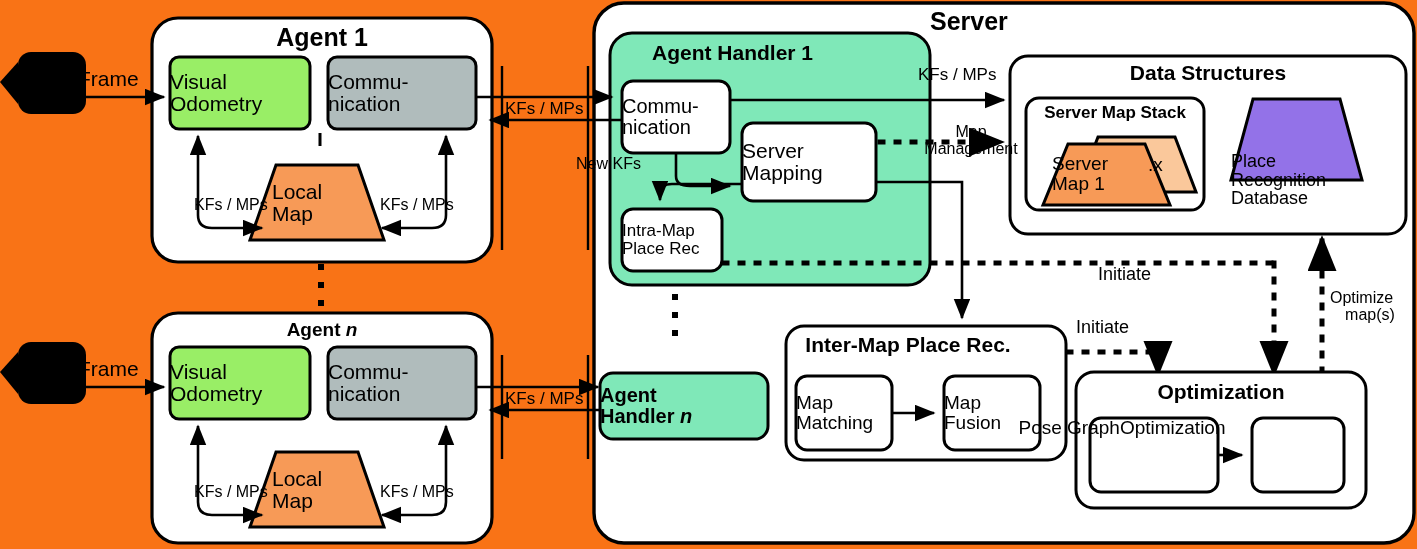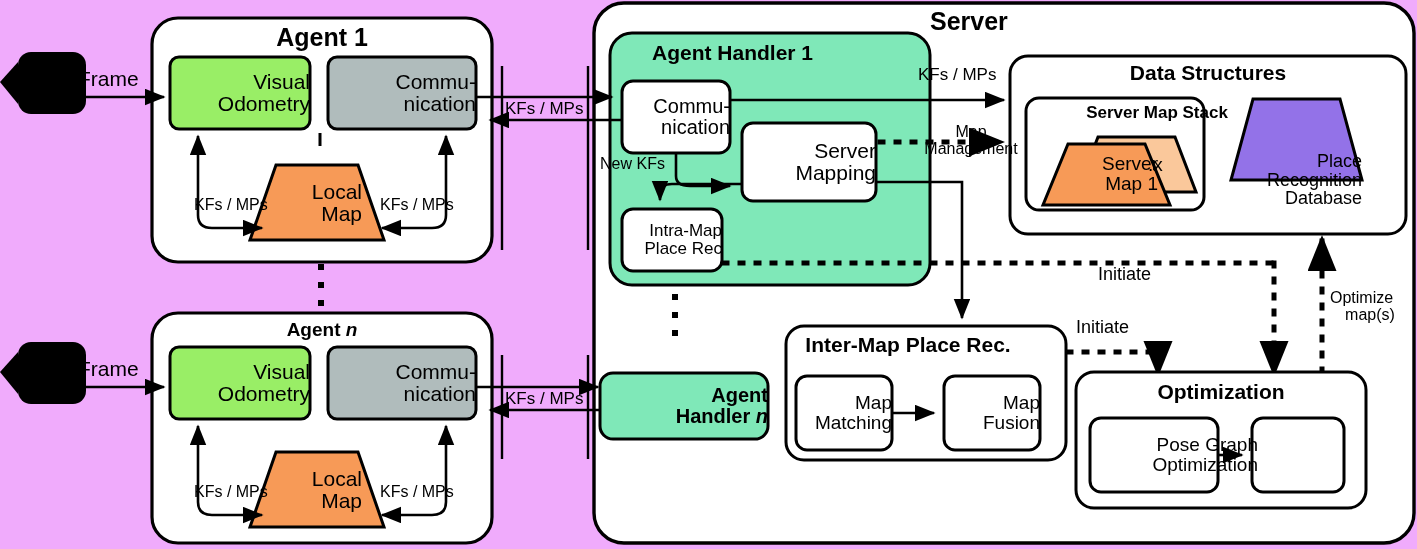--- a/index.html
+++ b/index.html
@@ -1,21 +1,21 @@
 <!DOCTYPE html>
 <html><head>
 <meta charset="utf-8">
 <style>
   html,body{margin:0;padding:0;background:#ffffff;}
   body{font-family:"Liberation Sans",sans-serif;}
-  #root{position:relative;width:1417px;height:549px;background:#f0abfc;overflow:hidden;}
+  #root{position:relative;width:1417px;height:549px;background:#f97316;overflow:hidden;}
   .svgwrap{position:absolute;left:0;top:0;width:1417px;height:549px;}
   .lbl{position:absolute;color:#000;white-space:nowrap;line-height:1.05;text-align:center;}
   .ttl{font-weight:bold;}
-  .ctr{display:flex;align-items:flex-end;justify-content:center;text-align:center;}
+  .ctr{display:flex;align-items:flex-start;justify-content:center;text-align:center;}
 </style>
 </head>
 <body>
 
 <div id="root">
 
   <svg class="svgwrap" viewBox="0 0 1417 549">
     <defs>
       <marker id="ah" markerWidth="9" markerHeight="9" refX="7.4" refY="3.2" orient="auto">
         <path d="M0,0 L8,3.2 L0,6.4 z" fill="#000"></path>
@@ -174,41 +174,41 @@
     <span>nication</span>
   </div>
   <div class="lbl ctr" style="left:742px;top:123px;width:134px;height:78px;font-size:21px;flex-direction:column;">
     <span>Server</span>
     <span>Mapping</span>
   </div>
   <div class="lbl ctr" style="left:622px;top:209px;width:100px;height:62px;font-size:17px;flex-direction:column;">
     <span>Intra-Map</span>
     <span>Place Rec</span>
   </div>
-  <div class="lbl" style="left:600px;top:156px;font-size:16px;">New KFs</div>
+  <div class="lbl" style="left:576px;top:156px;font-size:16px;">New KFs</div>
 
   <div class="lbl ttl ctr" style="left:600px;top:373px;width:168px;height:66px;font-size:20px;flex-direction:column;">
     <span>Agent</span>
     <span><span>Handler</span> <span style="font-style:italic;">n</span></span>
   </div>
 
   <div class="lbl" style="left:918px;top:66px;font-size:17px;">KFs / MPs</div>
   <div class="lbl" style="left:906px;top:124px;width:130px;font-size:16px;">
     <div>Map</div>
     <div>Management</div>
   </div>
   <div class="lbl" style="left:1098px;top:265px;font-size:18px;">Initiate</div>
   <div class="lbl" style="left:1076px;top:318px;font-size:18px;">Initiate</div>
   <div class="lbl" style="left:1330px;top:290px;width:80px;font-size:16px;text-align:left;">
     <div>Optimize</div>
     <div style="text-align:center;">map(s)</div>
   </div>
 
   <div class="lbl ttl" style="left:1010px;top:62px;width:396px;font-size:21px;">Data Structures</div>
-  <div class="lbl ttl" style="left:1026px;top:104px;width:178px;font-size:17px;margin-left:42px;">Server Map Stack</div>
+  <div class="lbl ttl" style="left:1026px;top:104px;width:178px;font-size:17px;">Server Map Stack</div>
   <div class="lbl ctr" style="left:1052px;top:148px;width:106px;height:52px;font-size:19px;flex-direction:column;">
     <span>Server</span>
     <span>Map 1</span>
   </div>
   <div class="lbl" style="left:1148px;top:155px;font-size:19px;">.x</div>
   <div class="lbl ctr" style="left:1231px;top:100px;width:131px;height:78px;font-size:18px;flex-direction:column;margin-top:41px;">
     <span>Place</span>
     <span>Recognition</span>
     <span>Database</span>
   </div>
@@ -217,18 +217,18 @@
   <div class="lbl ctr" style="left:796px;top:376px;width:96px;height:74px;font-size:19px;flex-direction:column;">
     <span>Map</span>
     <span>Matching</span>
   </div>
   <div class="lbl ctr" style="left:944px;top:376px;width:96px;height:74px;font-size:19px;flex-direction:column;">
     <span>Map</span>
     <span>Fusion</span>
   </div>
 
   <div class="lbl ttl" style="left:1076px;top:381px;width:290px;font-size:21px;">Optimization</div>
-  <div class="lbl ctr" style="left:1130px;top:418px;width:128px;height:74px;font-size:19px;flex-direction:column;">
+  <div class="lbl ctr" style="left:1058px;top:418px;width:128px;height:74px;font-size:19px;">
     <span>Pose Graph</span>
     <span>Optimization</span>
   </div>
 
 </div>
 
 </body></html>

